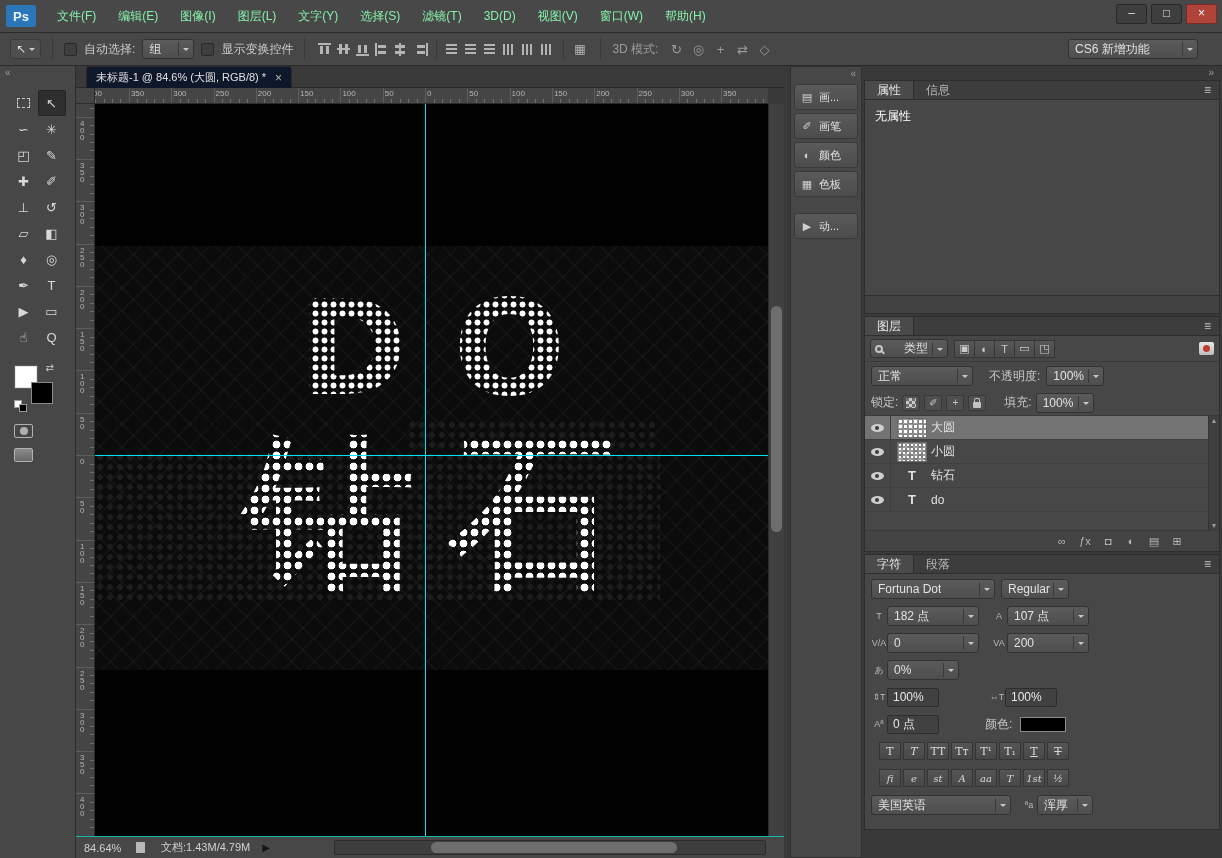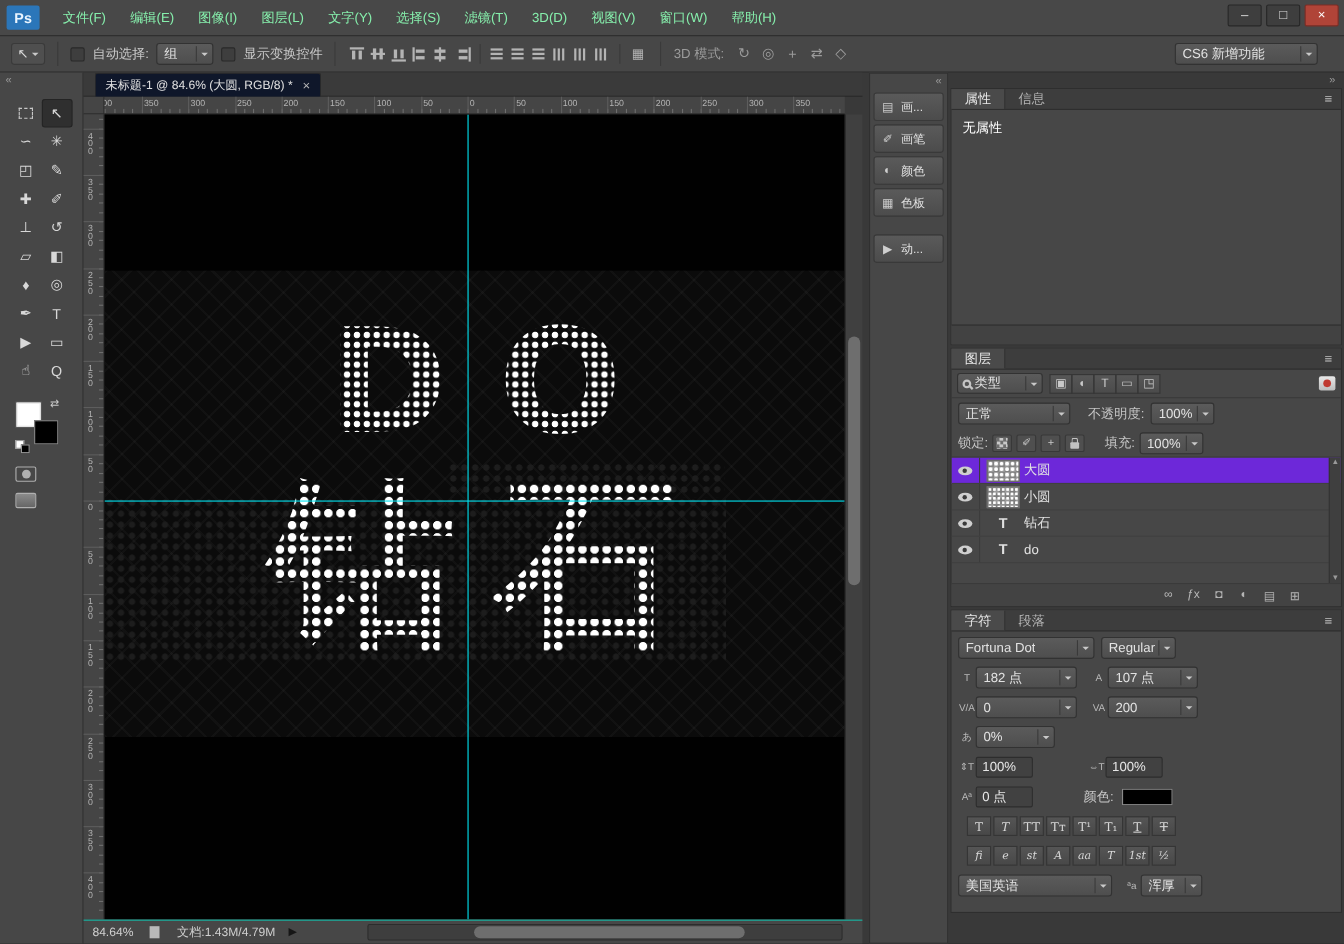--- a/index.html
+++ b/index.html
@@ -122,37 +122,37 @@
 .p-3d{top:766px;height:24px;display:flex;align-items:center;padding-left:10px;color:#cfcfcf;font-weight:bold}
 .ptabs{height:19px;background:#3d3d3d;display:flex;border-bottom:1px solid #2e2e2e}
 .ptab{padding:0 12px;line-height:19px;font-size:12px;color:#b5b5b5}
 .ptab.active{background:#4a4a4a;color:#e8e8e8;border-right:1px solid #2e2e2e}
 .pmenu{margin-left:auto;padding:0 8px;line-height:19px;color:#c0c0c0}
 .pbody{padding:8px 10px;color:#ffffff}
 .pfoot{position:absolute;left:0;right:0;bottom:0;height:18px;background:#424242;border-top:1px solid #2e2e2e;display:flex;align-items:center;justify-content:flex-end;padding-right:34px}
 
 
 .filter-row{height:26px;display:flex;align-items:center;padding:0 5px;border-bottom:1px solid #3a3a3a}
-.filter-dd{width:78px;height:19px;padding-left:4px;gap:3px}
+.filter-dd{width:78px;height:19px;padding-left:4px;gap:21px}
 .ico-mag{width:8px;height:8px;border:2px solid #c5c5c5;border-radius:50%;position:relative;display:inline-block;flex:none}
 .ico-mag::after{content:'';position:absolute;width:5px;height:2px;background:#c5c5c5;right:-4px;bottom:-2px;transform:rotate(45deg)}
 .fbtn{width:21px;height:18px;background:linear-gradient(#575757,#4b4b4b);border:1px solid #363636;margin-left:-1px;display:inline-flex;align-items:center;justify-content:center;font-size:11px;color:#c9c9c9}
 .fbtn:first-of-type{margin-left:6px}
 .ftoggle{width:15px;height:13px;border-radius:2px;background:linear-gradient(#e9e9e9,#bdbdbd);position:relative;margin-left:auto}
 .ftoggle::after{content:'';position:absolute;left:4px;top:3px;width:7px;height:7px;border-radius:50%;background:#c03a31}
 .blend-row{height:28px;display:flex;align-items:center;padding:0 6px;gap:6px}
 .lock-row{height:26px;display:flex;align-items:center;padding:0 6px;gap:4px;border-bottom:1px solid #3a3a3a}
 .lockbtn{width:18px;height:16px;border:1px solid #383838;background:#4f4f4f;border-radius:2px;display:inline-flex;align-items:center;justify-content:center;color:#c9c9c9;font-size:10px}
 .ico-checker{width:10px;height:10px;background:conic-gradient(#c9c9c9 25%,#6e6e6e 0 50%,#c9c9c9 0 75%,#6e6e6e 0);background-size:6px 6px}
 .ico-lock{width:8px;height:6px;background:#c2c2c2;border-radius:1px;position:relative;margin-top:4px}
 .ico-lock::before{content:'';position:absolute;left:1px;top:-4px;width:4px;height:4px;border:1px solid #c2c2c2;border-bottom:0;border-radius:2px 2px 0 0}
 .llabel{color:#c6c6c6}
 .llist{position:relative;height:115px;overflow:hidden;border-bottom:1px solid #3a3a3a}
 .layer{display:flex;height:24px;align-items:center;border-bottom:1px solid #404040}
-.layer.selected{background:#6d28d9}
+.layer.selected{background:#737373}
 .eyecell{width:26px;align-self:stretch;border-right:1px solid #3c3c3c;display:flex;align-items:center;justify-content:center;flex:none}
 .eye{width:13px;height:8px;background:#cfcfcf;border-radius:50%;position:relative}
 .eye::after{content:'';position:absolute;left:4px;top:2px;width:4px;height:4px;background:#3a3a3a;border-radius:50%}
 .th{width:30px;height:20px;margin:0 4px 0 6px;border:1px solid #6a6a6a;flex:none}
 .th-dl{background-color:#7c7c7c;background-image:radial-gradient(circle,#fff 1.6px,transparent 2px),conic-gradient(#9a9a9a 25%,#7e7e7e 0 50%,#9a9a9a 0 75%,#7e7e7e 0);background-size:5px 5px,10px 10px}
 .th-ds{background-color:#7c7c7c;background-image:radial-gradient(circle,#fff 1.1px,transparent 1.5px),conic-gradient(#9a9a9a 25%,#7e7e7e 0 50%,#9a9a9a 0 75%,#7e7e7e 0);background-size:4px 4px,10px 10px}
 .th-t{border:none;background:none;color:#e0e0e0;font-weight:bold;text-align:center;line-height:20px;font-size:13px}
 .th-b{background:#000;border-color:#8a8a8a}
 .lname{font-size:12px;color:#e2e2e2;white-space:nowrap}
 .fxtag{margin-left:auto;margin-right:14px;color:#b9b9b9;font-size:10px;font-style:italic}

